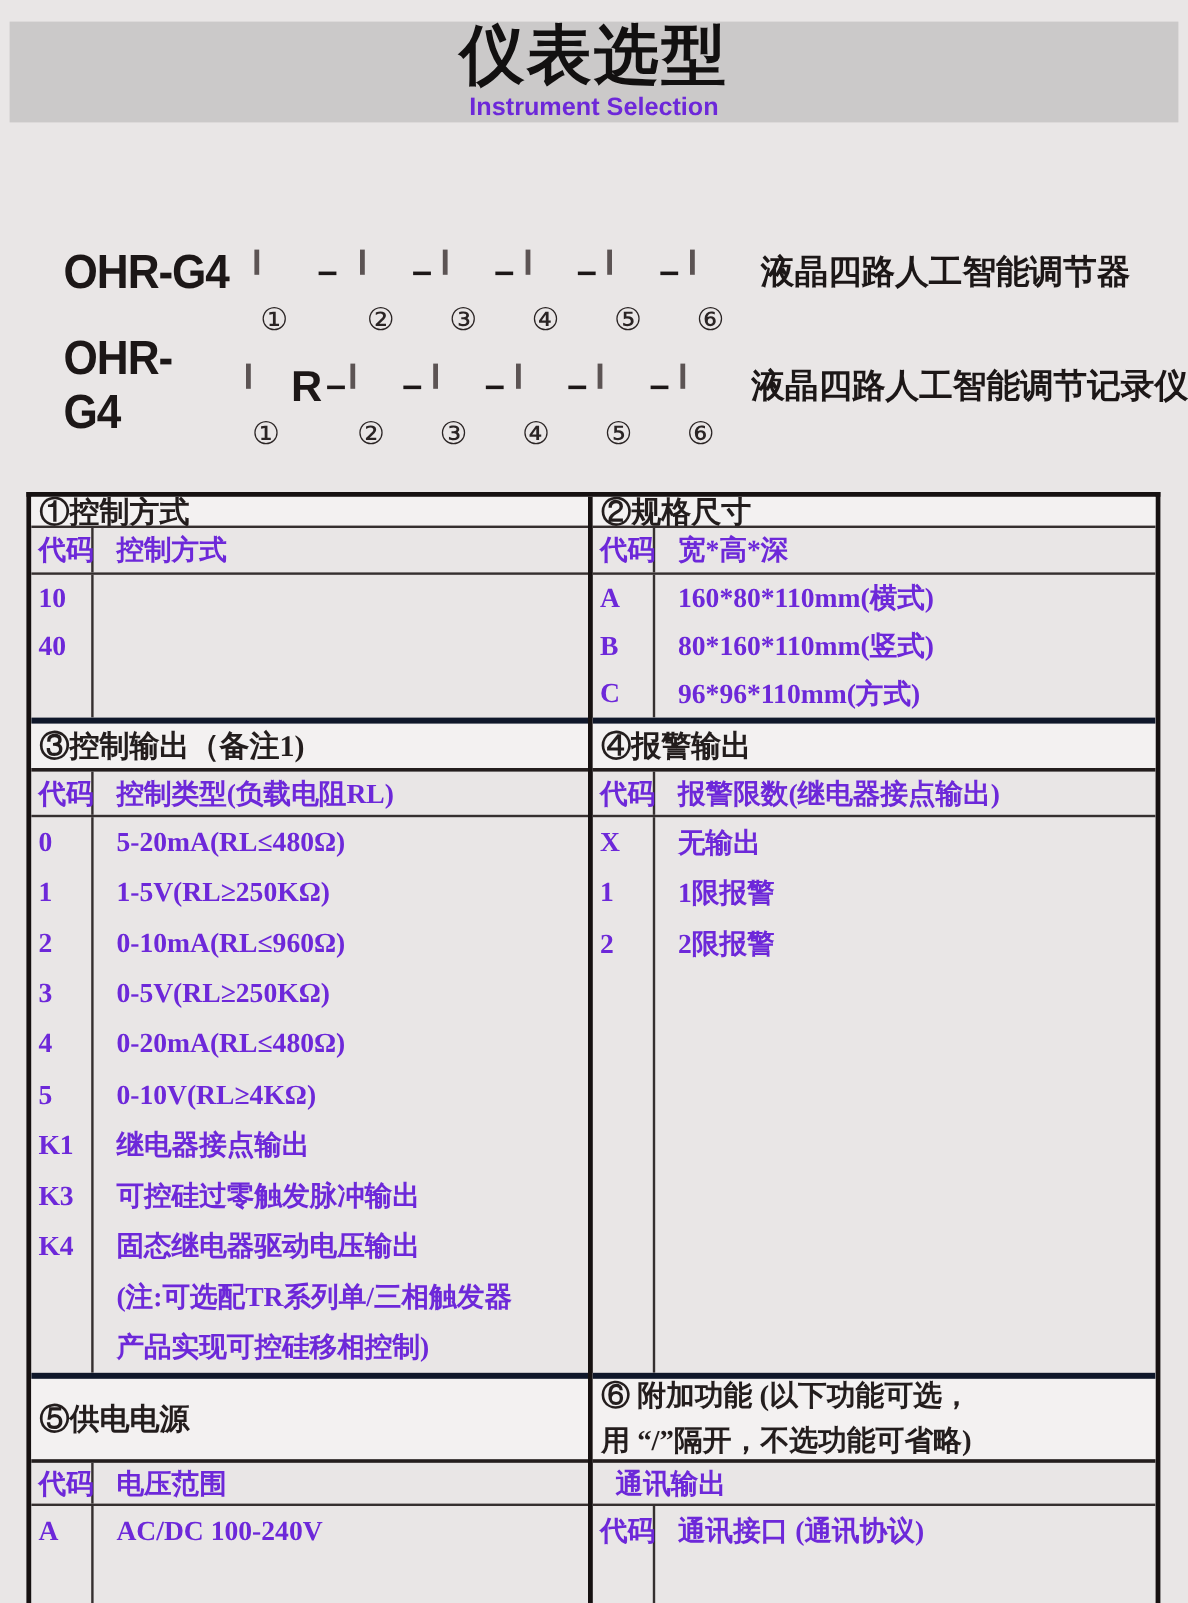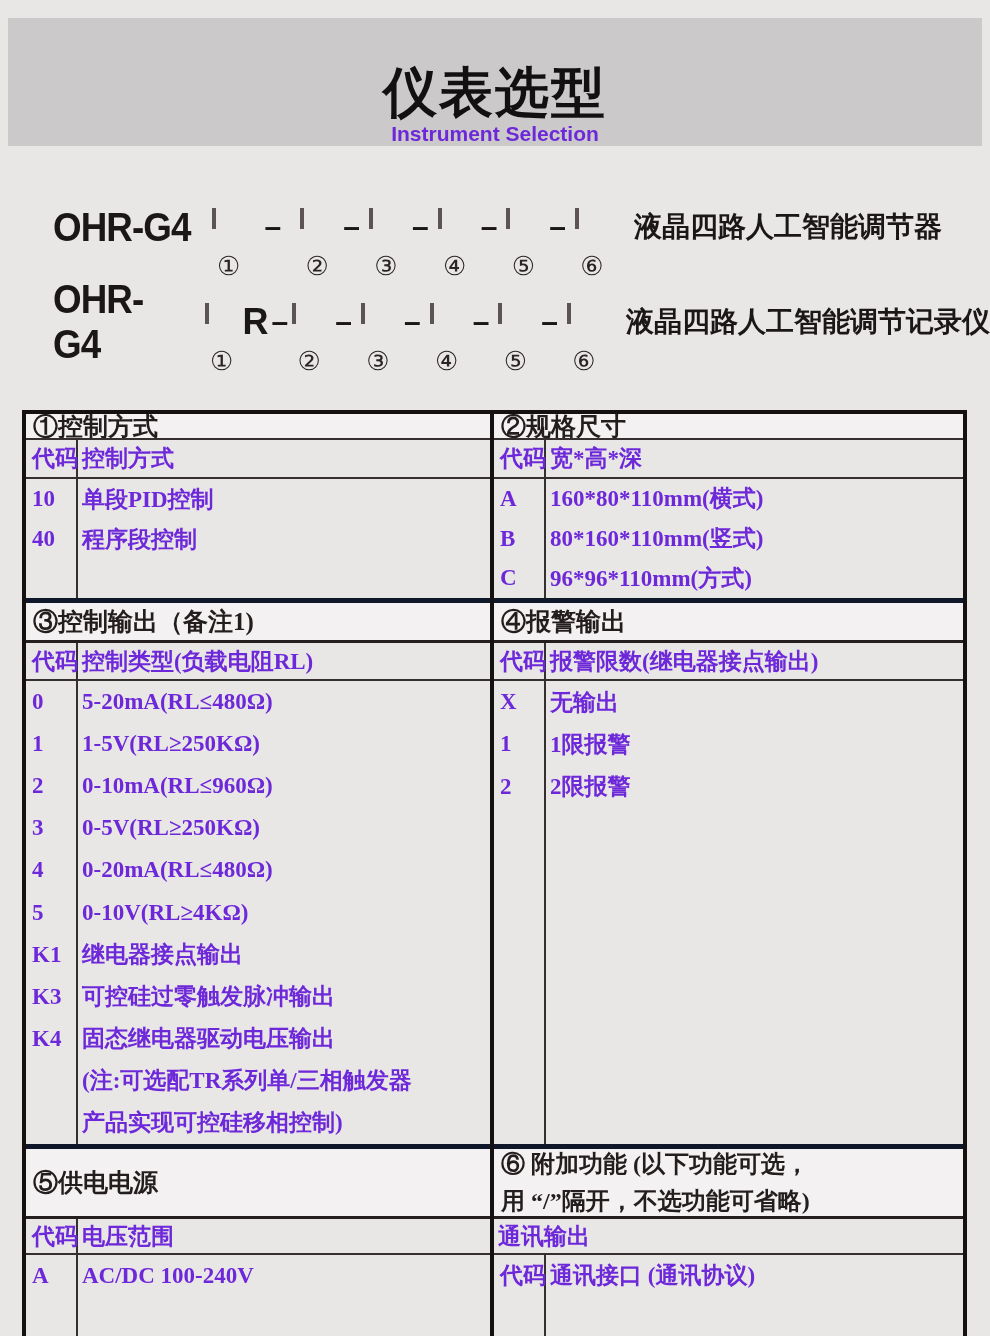--- a/index.html
+++ b/index.html
@@ -5,23 +5,23 @@
   * { margin:0; padding:0; box-sizing:border-box; }
   html,body { background:#d8d6d6; }
   .page {
     position:relative; width:990px; height:1336px; margin:0 auto;
     background:#e9e6e6; overflow:hidden;
     font-family:"Liberation Serif","DejaVu Serif",serif;
     color:#231d1d;
   }
   
   .banner {
-    position:absolute; top:18px; left:8px; right:8px; height:128px;
+    position:absolute; top:18px; left:8px; right:8px; height:84px;
     background:#cbc9c9; display:flex; flex-direction:column;
-    align-items:center; justify-content:flex-end;
+    align-items:center; justify-content:space-between;
   }
   .banner-title {
     font-family:"Liberation Sans","DejaVu Sans",sans-serif;
     font-size:54px; font-weight:bold; color:#121010; letter-spacing:2px; line-height:1.05;
   }
   .banner-sub {
     font-family:"Liberation Sans","DejaVu Sans",sans-serif;
     font-size:21px; color:#6d28d9; margin-top:1px;font-weight:bold;
   }
   
@@ -86,21 +86,21 @@
   .codecol {
     width:52px; flex:0 0 auto; border-right:2px solid #352f2f;
     display:flex; flex-direction:column;
   }
   .labelcol { flex:1; display:flex; flex-direction:column; }
   .cell {
     display:flex; align-items:center; font-size:23px; font-weight:bold;
     color:#6d28d9; white-space:nowrap; overflow:visible;
   }
   .codecol .cell { padding-left:6px; }
-  .labelcol .cell { padding-left:4px; }
+  .labelcol .cell { padding-left:19px; }
   .sub .cell { height:100%; }
   .rows1 .cell { height:40px; }
   .rows2 .cell { height:40.3px; }
   .rows3 .cell { height:42.27px; }
   .rows4 .cell { height:41px; }
   .title-two-lines {
     display:flex; flex-direction:column; justify-content:center; padding-left:7px;
   }
   .title-two-lines .tl {
     font-size:24px; font-weight:bold; line-height:37px; white-space:nowrap;
@@ -196,24 +196,20 @@
             <div class="cell">代码</div>
           </div>
         <div class="labelcol">
             <div class="cell">控制方式</div>
           </div>
       </div>
       <div class="band t2 h-b3">
         <div class="codecol rows1">
             <div class="cell">10</div>
             <div class="cell">40</div>
-          </div>
-        <div class="labelcol rows1">
-            <div class="cell">单段PID控制</div>
-            <div class="cell">程序段控制</div>
           </div>
       </div>
 
       <div class="band title t5 h-b4">
         <span class="band-title-text">③控制输出（备注1)</span>
       </div>
       <div class="band sub t3 h-b5">
         <div class="codecol">
             <div class="cell">代码</div>
           </div>

